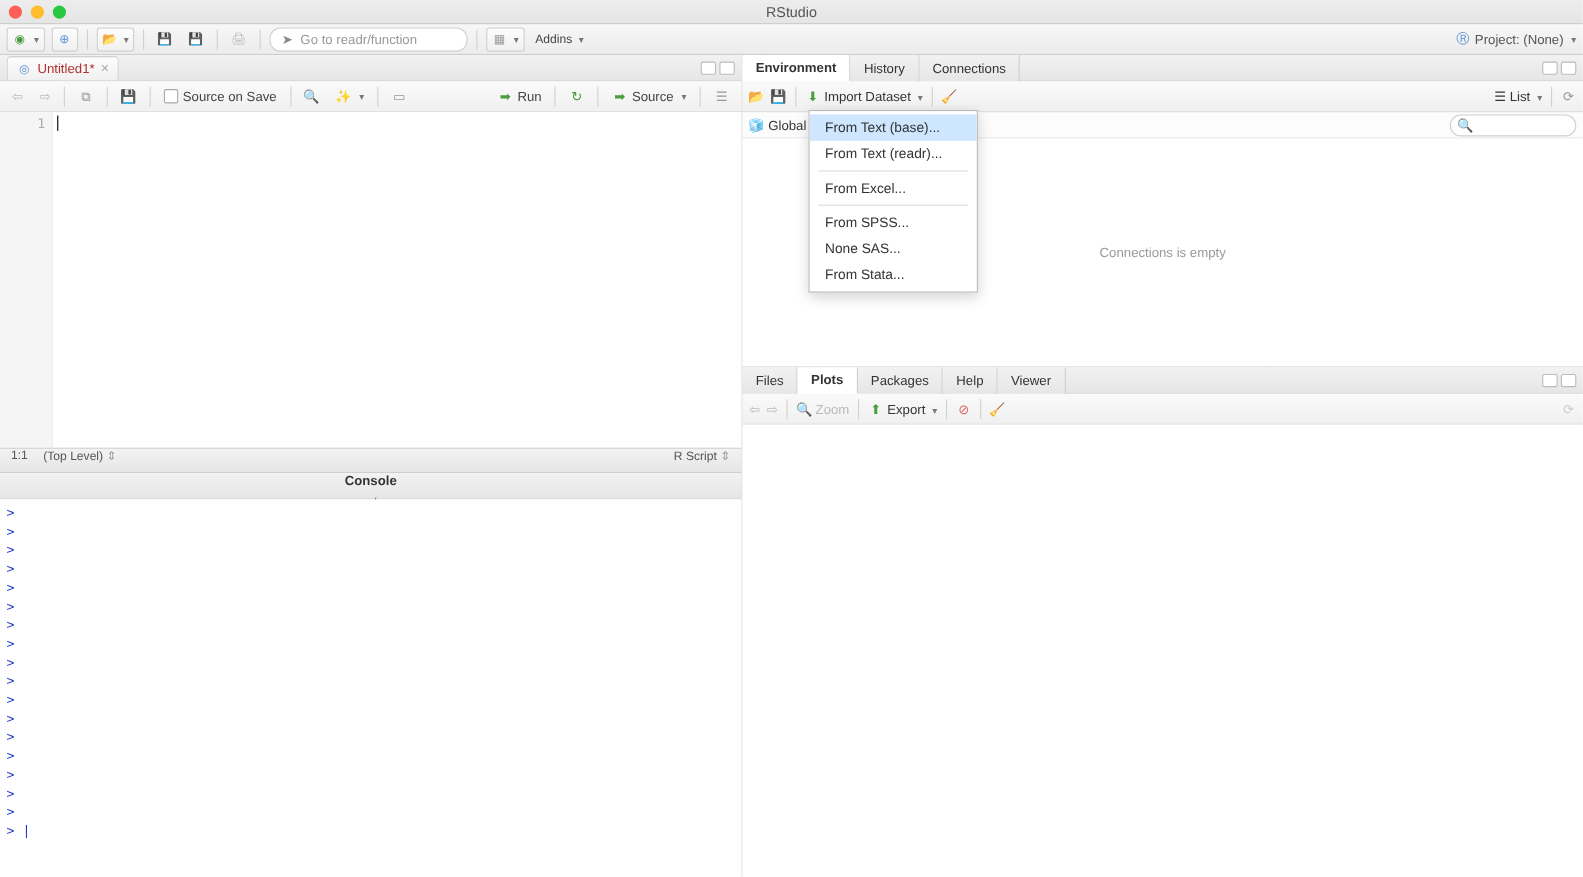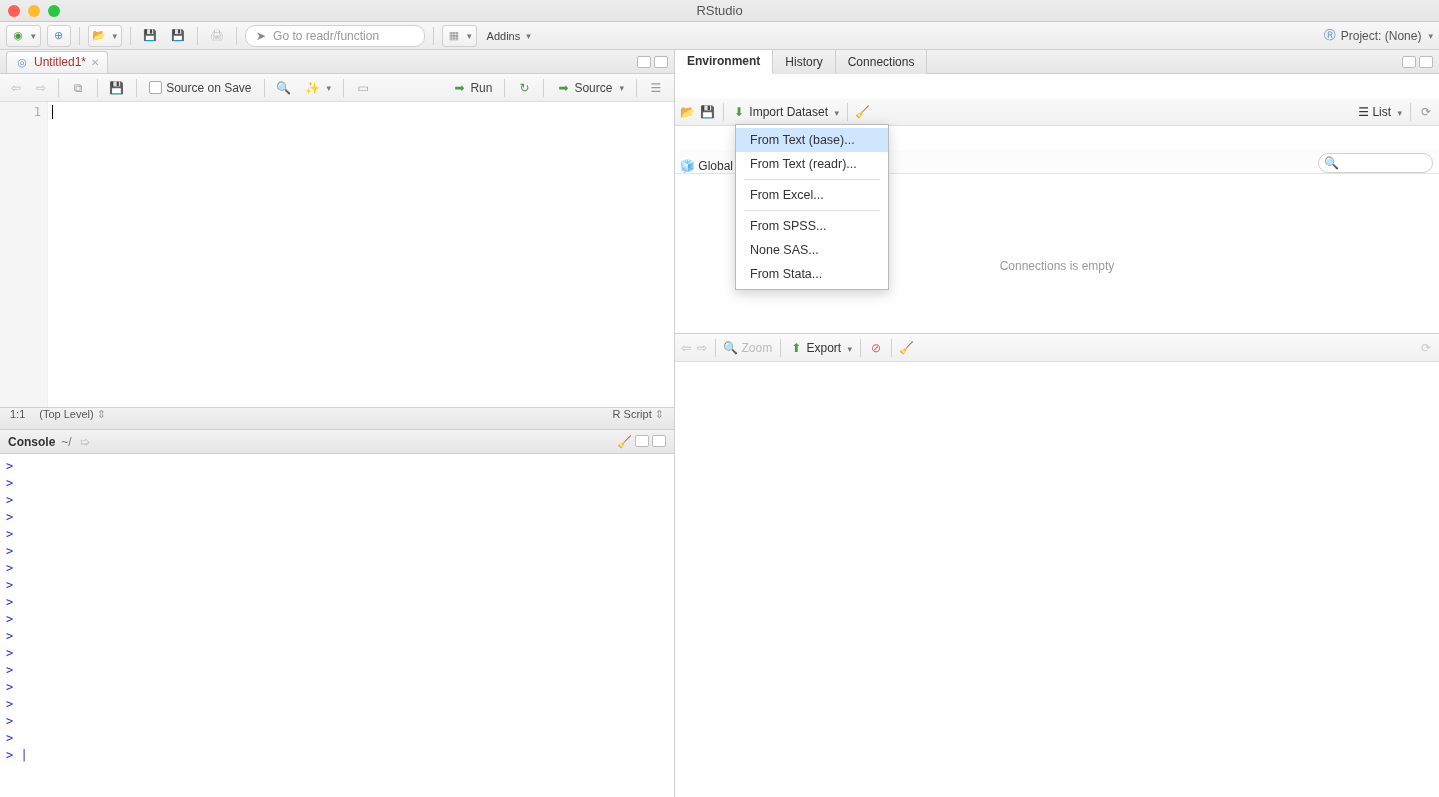--- a/index.html
+++ b/index.html
@@ -25,29 +25,29 @@
 .tab .x{color:#aaa; font-size:10px;}
 .subtoolbar{height:28px; background:linear-gradient(#fafafa,#f0f0f0); border-bottom:1px solid #ddd; display:flex; align-items:center; padding:0 6px; gap:5px; font-size:12px; color:#444;}
 .subtoolbar .btn { display:flex; align-items:center; gap:4px; padding:2px 5px; border-radius:3px; cursor:default;}
 .checkbox{width:13px; height:13px; border:1px solid #aaa; background:#fff; border-radius:2px; display:inline-block;}
 .editor{flex:1; background:#fff; display:flex;}
 .gutter{width:48px; background:#f5f5f5; border-right:1px solid #eee; text-align:right; padding:3px 6px 0 0; color:#aaa; font-family:Menlo,monospace; font-size:12px;}
 .code{flex:1; font-family:Menlo,monospace; font-size:12px; padding:3px 4px; position:relative;}
 .cursor{display:inline-block; width:1px; height:14px; background:#000; vertical-align:text-bottom;}
 .statusbar{height:22px; background:linear-gradient(#f2f2f2,#e6e6e6); border-top:1px solid #cfcfcf; display:flex; align-items:flex-start; padding:0 10px; font-size:11px; color:#555; gap:14px;}
 .statusbar .right{margin-left:auto;}
-.console-head{height:24px; background:linear-gradient(#f2f2f2,#e6e6e6); border-bottom:1px solid #cfcfcf; display:flex; align-items:center; padding:0 8px; gap:6px;}
+.console-head{height:24px; background:linear-gradient(#f2f2f2,#e6e6e6); border-bottom:1px solid #cfcfcf; display:flex; align-items:center; padding:0 8px; gap:6px;flex-direction:column;}
 .console-head b{font-size:12px;}
 .console-body{flex:1; background:#fff; padding:4px 6px; font-family:Menlo,monospace; font-size:12px; color:#2338d1; overflow:hidden; line-height:17px;}
 .env-tabs{display:flex;}
 .env-tabs .etab{height:24px; padding:0 12px; display:flex; align-items:center; border-right:1px solid #cfcfcf; font-size:12px; color:#333; background:linear-gradient(#f2f2f2,#e6e6e6);}
 .env-tabs .etab.active{background:#fff; font-weight:bold; border-bottom:1px solid #fff;}
 .env-toolbar{height:28px; background:linear-gradient(#fafafa,#f0f0f0); border-bottom:1px solid #ddd; display:flex; align-items:center; padding:0 6px; gap:6px; position:relative;}
 .search{width:115px; height:20px; border:1px solid #d0d0d0; border-radius:10px; background:#fff; display:flex; align-items:center; padding:0 6px; color:#bbb;}
-.scope-row{height:24px; border-bottom:1px solid #e5e5e5; background:#fcfcfc; display:flex; align-items:flex-end; padding:0 6px; gap:6px;}
+.scope-row{height:24px; border-bottom:1px solid #e5e5e5; background:#fcfcfc; display:flex; align-items:center; padding:0 6px; gap:6px;}
 .env-body{flex:1; background:#fff; display:flex; align-items:center; justify-content:center; color:#999;}
 .plots-body{flex:1; background:#fff;}
 .icon{display:inline-flex; width:14px; height:14px; align-items:center; justify-content:center;}
 .winctrls{margin-left:auto; display:flex; gap:3px;}
 .winbtn{width:14px;height:12px;border:1px solid #bbb;border-radius:2px;background:#fff;}
 .dropdown{position:absolute; top:26px; left:60px; width:154px; background:#fff; border:1px solid #b9b9b9; box-shadow:0 4px 12px rgba(0,0,0,.18); z-index:100; padding:3px 0;}
 .dropdown .ditem{padding:5px 14px; font-size:12.5px; color:#333;}
 .dropdown .ditem.hl{background:#cfe6ff;}
 .dropdown .dsep{height:1px; background:#ddd; margin:3px 8px;}
 .caret{font-size:9px; color:#777; margin-left:3px;}
@@ -222,21 +222,21 @@
           <div>&gt;</div>
           <div>&gt;</div>
           <div>&gt;</div>
           <div>&gt; |</div>
         </div>
     </div>
   </div>
 
   <div class="rightcol">
 
-    <div class="pane" style="height:284px;gap:24px;">
+    <div class="pane" style="height:284px;">
       <div class="tabbar" style="padding:0;">
         <div class="env-tabs">
           <div class="etab active">
               <span>Environment</span>
             </div>
           <div class="etab">
               <span>History</span>
             </div>
           <div class="etab">
               <span>Connections</span>
@@ -276,20 +276,43 @@
         <div class="search">
             <span class="icon">🔍</span>
           </div>
       </div>
       <div class="env-body">
         <span>Connections is empty</span>
       </div>
     </div>
 
     <div class="pane" style="flex:1; border-bottom:none;">
+      <div class="tabbar" style="padding:0;">
+        <div class="env-tabs">
+          <div class="etab">
+              <span>Files</span>
+            </div>
+          <div class="etab active">
+              <span>Plots</span>
+            </div>
+          <div class="etab">
+              <span>Packages</span>
+            </div>
+          <div class="etab">
+              <span>Help</span>
+            </div>
+          <div class="etab">
+              <span>Viewer</span>
+            </div>
+        </div>
+        <div class="winctrls" style="margin-right:6px;">
+          <div class="winbtn"></div>
+          <div class="winbtn"></div>
+        </div>
+      </div>
       <div class="env-toolbar">
         <span class="btn arrow-left">⇦</span>
         <span class="btn arrow-right">⇨</span>
         <div class="sep"></div>
         <span class="btn" style="color:#bbb"><span class="icon">🔍</span> <span>Zoom</span></span>
         <div class="sep"></div>
         <span class="btn"><span class="icon" style="color:#4a9e3f">⬆</span> <span>Export</span> <span class="caret">▾</span></span>
         <div class="sep"></div>
         <span class="btn"><span class="icon" style="color:#d66">⊘</span></span>
         <div class="sep"></div>

